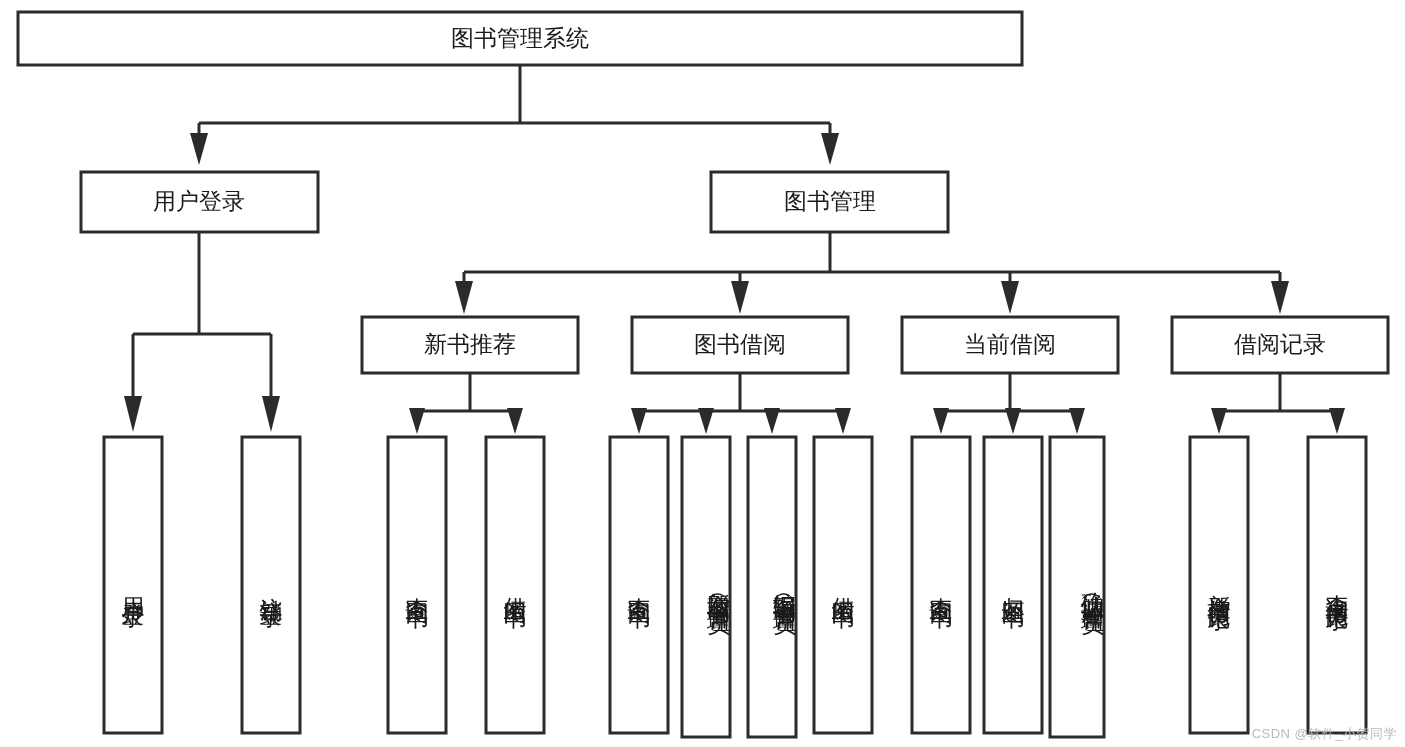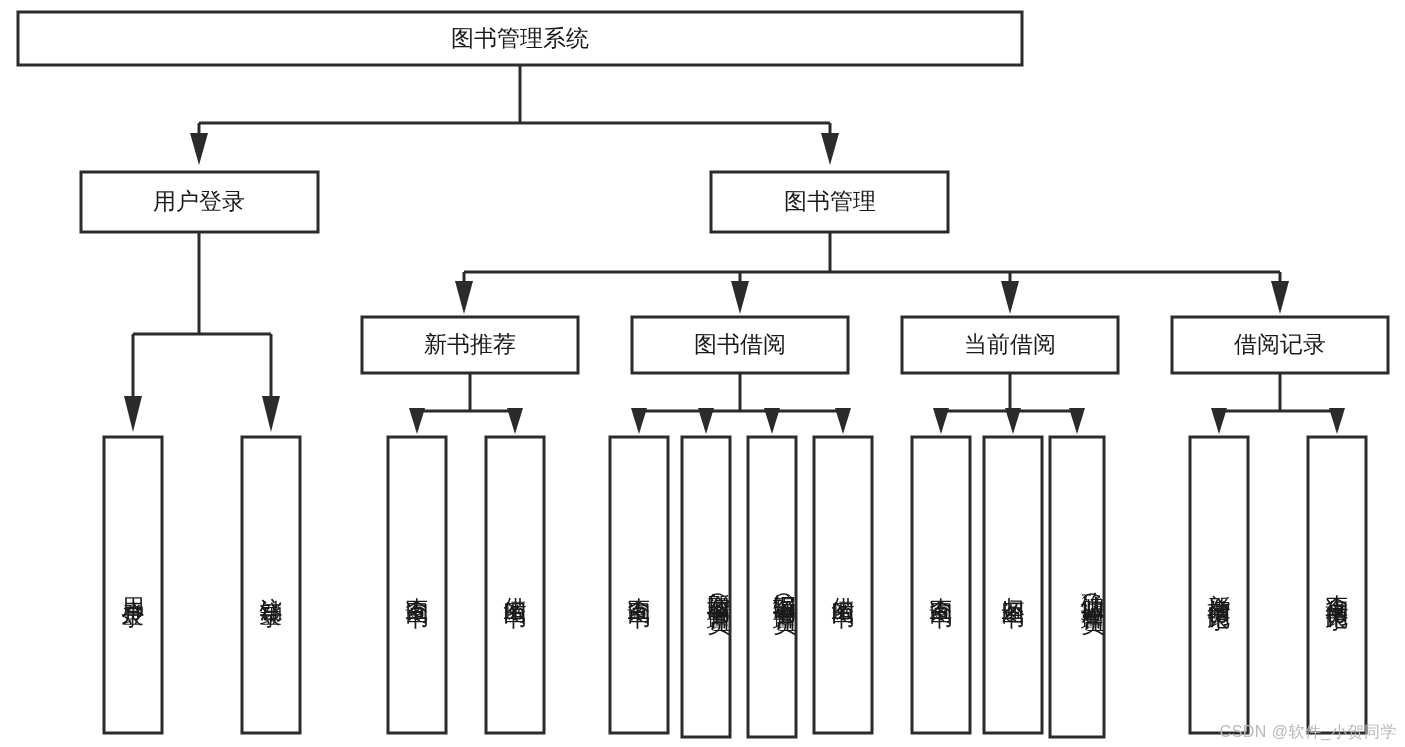--- a/index.html
+++ b/index.html
@@ -56,21 +56,21 @@
   }
   .arrow-head {
     fill: #2b2b2b;
     stroke: none;
   }
   .watermark {
     position: absolute;
     right: 8px;
     bottom: 4px;
     font-family: "Liberation Sans", "DejaVu Sans", sans-serif;
-    font-size: 16px;
+    font-size: 13px;
     color: #b9b9b9;
     letter-spacing: 0.5px;
     white-space: nowrap;
     pointer-events: none;
   }
 </style>
 </head>
 <body>
 
 <svg id="diagram" viewBox="0 0 1405 747">

